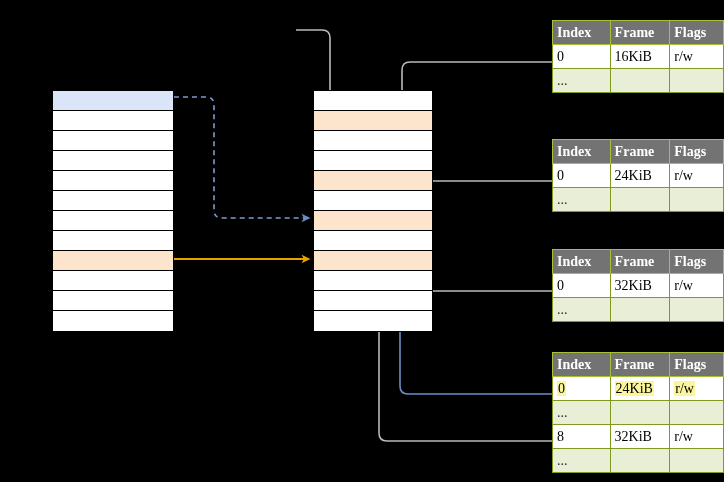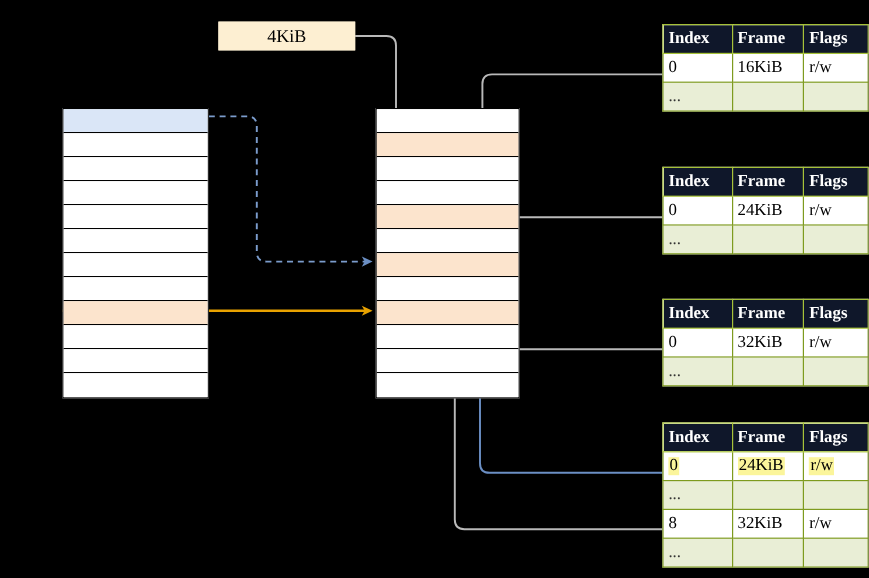--- a/index.html
+++ b/index.html
@@ -66,21 +66,21 @@
     box-sizing: border-box;
     height: 24px;
     padding: 0 4px;
     text-align: left;
     color: #000000;
     font-weight: normal;
     white-space: nowrap;
     overflow: hidden;
   }
   .ptable th {
-    background: #0f172a;
+    background: #737373;
     color: #ffffff;
     font-weight: bold;
     border-color: #a6c139;
   }
   .ptable td.ell { background: #e9eed6; color: #333333; }
   .ptable td .hl {
     background: #fbf59b;
     padding: 0 1px;
   }
   .col-index { width: 58px; }
@@ -115,21 +115,20 @@
 
     <path d="M552,441 H387 Q379,441 379,433 V268" fill="none" stroke="#b9b9b9" stroke-width="1.6" marker-end="url(#arrow-gray)"></path>
 
     <path d="M552,394 H408 Q400,394 400,386 V225" fill="none" stroke="#6b8fc4" stroke-width="1.6" marker-end="url(#arrow-blue)"></path>
 
     <path d="M174,97 H206 Q214,97 214,105 V210 Q214,218 222,218 H306" fill="none" stroke="#7b9ccc" stroke-width="1.6" stroke-dasharray="5,4" marker-end="url(#arrow-blue)"></path>
 
     <path d="M52,259 H306" fill="none" stroke="#e8a200" stroke-width="2.2" marker-end="url(#arrow-orange)"></path>
   </svg>
 
-  <div class="sizebox" id="sizebox" style="left:182px; top:18px; width:114px; height:24px;">4KiB</div>
 
   <div class="column" id="left-column" style="left:52px; top:90px; width:122px;">
       <div class="cell blue"></div>
       <div class="cell"></div>
       <div class="cell"></div>
       <div class="cell"></div>
       <div class="cell"></div>
       <div class="cell"></div>
       <div class="cell"></div>
       <div class="cell"></div>

